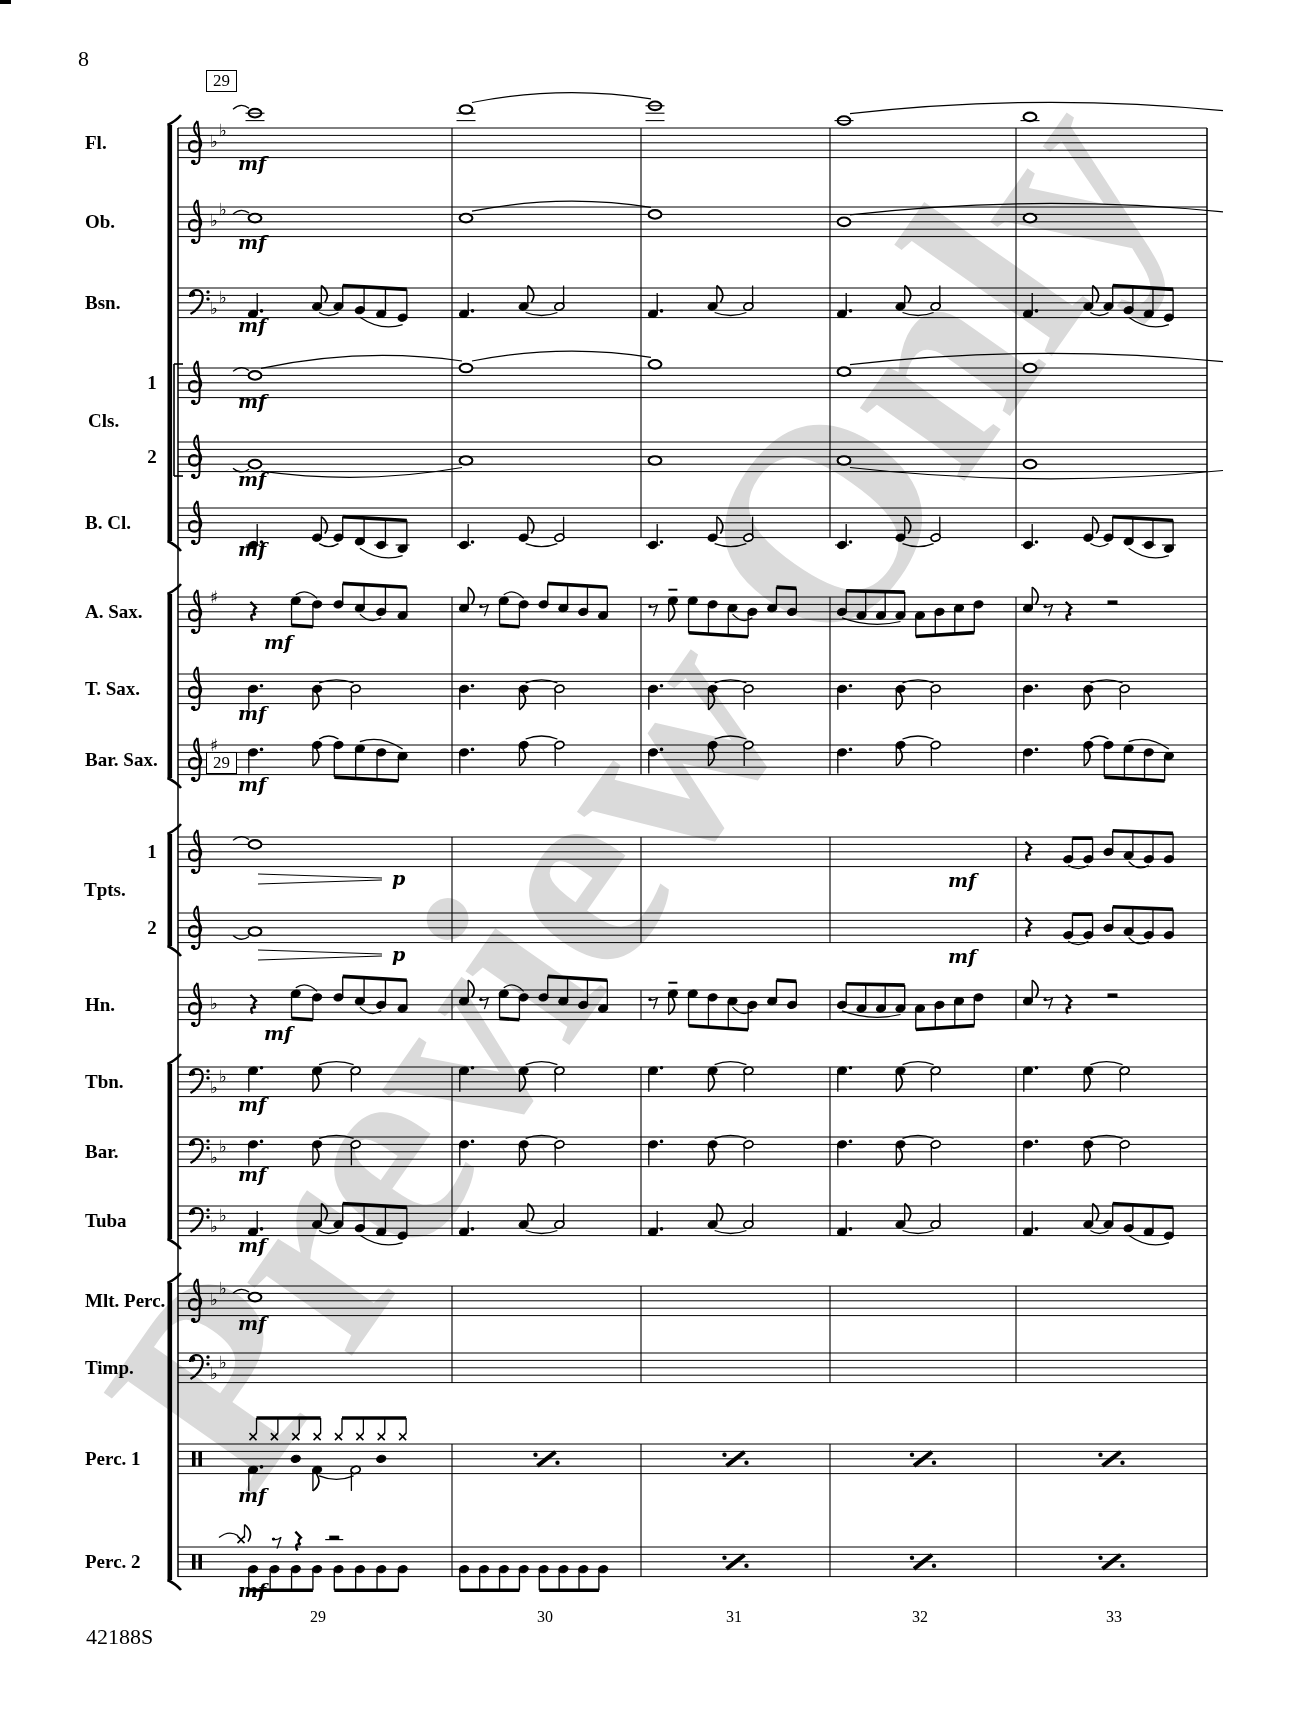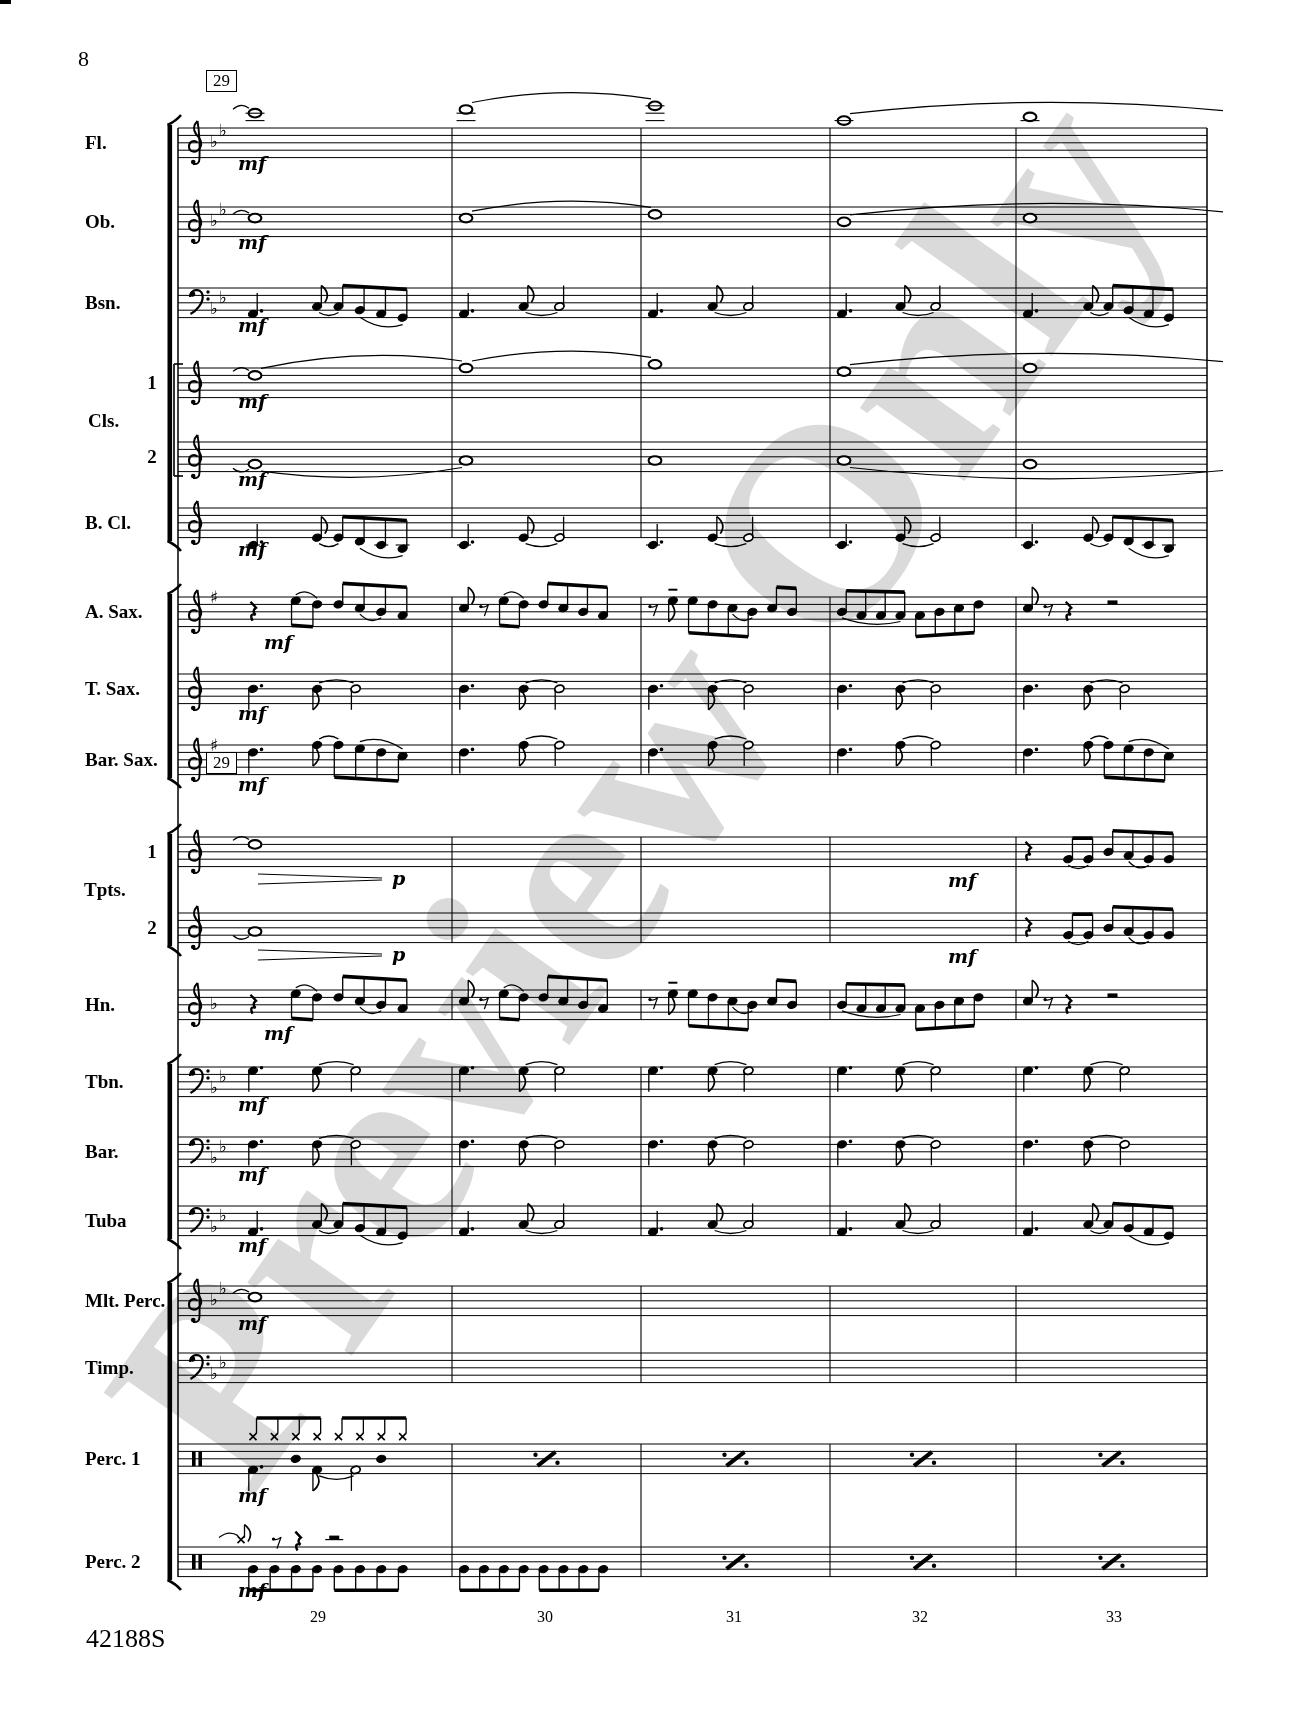--- a/index.html
+++ b/index.html
@@ -3,21 +3,21 @@
 <meta charset="utf-8">
 <style>
   html,body{margin:0;padding:0;background:#888;}
   #page{position:relative;width:1296px;height:1728px;background:#ffffff;overflow:hidden;
         font-family:"Liberation Serif",serif;color:#000;}
   #watermark{position:absolute;left:-270px;top:608px;width:1810px;text-align:center;
         font-size:278px;font-weight:700;color:#dadada;transform:rotate(-55deg);
         white-space:nowrap;line-height:1.3;z-index:0;user-select:none;}
   #score{position:absolute;left:0;top:0;z-index:1;}
   #page-number{position:absolute;left:78px;top:46px;font-size:22px;z-index:2;}
-  #footer-code{position:absolute;left:86px;top:1624px;font-size:26px;z-index:2;}
+  #footer-code{position:absolute;left:86px;top:1624px;font-size:22px;z-index:2;}
   .rehearsal{position:absolute;border:1.4px solid #000;padding:0px 6px;font-size:17px;
         background:#fff;z-index:3;font-family:"Liberation Serif",serif;}
   .instr{font-family:"Liberation Serif",serif;font-weight:bold;font-size:19px;}
   .dyn{font-family:"DejaVu Serif",serif;font-weight:bold;font-style:italic;font-size:19px;}
   .mnum{font-family:"Liberation Serif",serif;font-size:16px;}
   .acc{font-family:"DejaVu Sans",sans-serif;font-size:17px;}
 </style>
 </head>
 <body>
 

